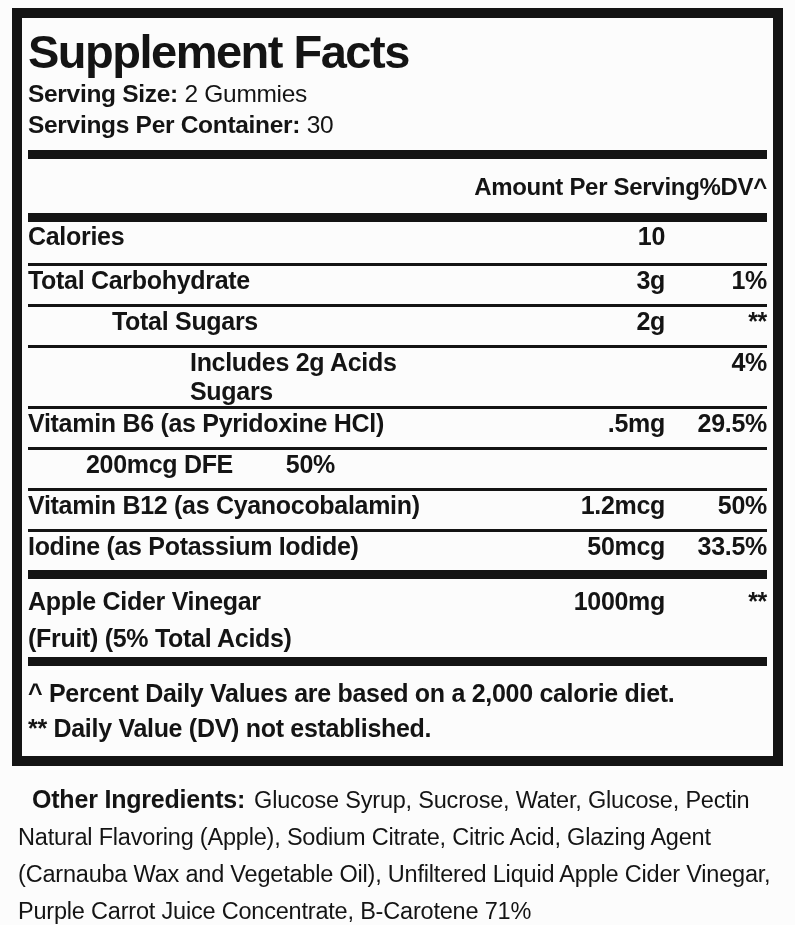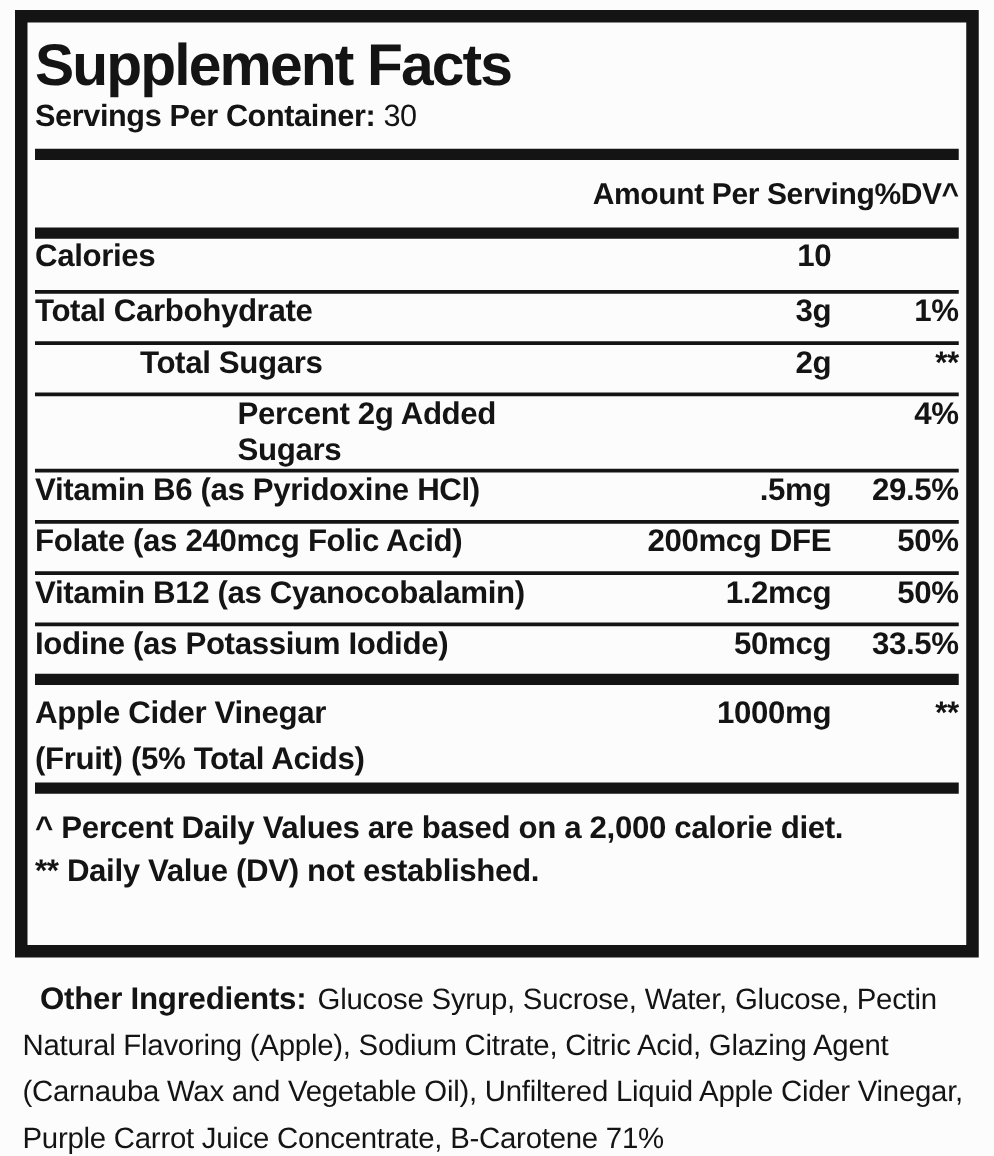--- a/index.html
+++ b/index.html
@@ -94,20 +94,24 @@
     margin-left: 14px;
   }
 </style>
 </head>
 <body>
 
 <div class="panel">
 
   <div class="title">Supplement Facts</div>
 
+  <div class="serv-line">
+    <span>Serving Size:</span>
+    <span class="val">2 Gummies</span>
+  </div>
 
   <div class="serv-line">
     <span>Servings Per Container:</span>
     <span class="val">30</span>
   </div>
 
   <div class="bar bar-top"></div>
 
   <div class="hdr-row">
     <span>Amount Per Serving</span>
@@ -128,33 +132,32 @@
     <span class="dv">1%</span>
   </div>
 
   <div class="row hl">
     <span class="name ind1">Total Sugars</span>
     <span class="amt">2g</span>
     <span class="dv">**</span>
   </div>
 
   <div class="row hl">
-    <span class="name ind2">Percent 2g Added Sugars</span>
+    <span class="name ind2">Includes 2g Acids Sugars</span>
     <span class="amt"></span>
     <span class="dv">4%</span>
   </div>
 
   <div class="row hl">
     <span class="name">Vitamin B6 (as Pyridoxine HCl)</span>
     <span class="amt">.5mg</span>
     <span class="dv">29.5%</span>
   </div>
 
   <div class="row hl">
-    <span class="name">Folate (as 240mcg Folic Acid)</span>
     <span class="amt">200mcg DFE</span>
     <span class="dv">50%</span>
   </div>
 
   <div class="row hl">
     <span class="name">Vitamin B12 (as Cyanocobalamin)</span>
     <span class="amt">1.2mcg</span>
     <span class="dv">50%</span>
   </div>
 

